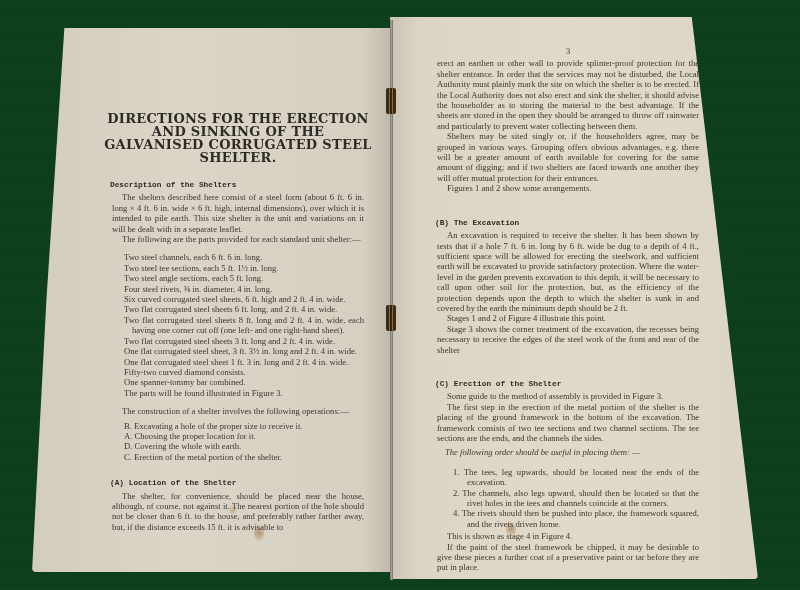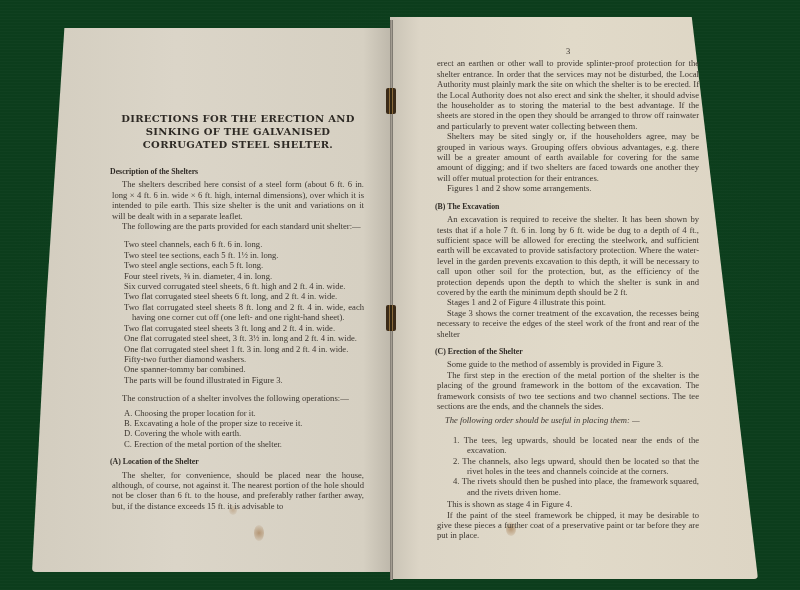--- a/index.html
+++ b/index.html
@@ -42,27 +42,27 @@
       position: absolute; border-radius: 50%;
       background: radial-gradient(circle, rgba(150,100,50,0.55), rgba(150,100,50,0));
     }
     .text {
       position: absolute; font-size: 8.6px; line-height: 10.4px; color: #3c3630;
       text-align: justify;
     }
     .left-text { left: 112px; top: 112px; width: 252px; }
     .right-text { left: 437px; top: 46px; width: 262px; }
     .title {
-      font-family: "DejaVu Serif", serif; font-weight: bold; font-size: 10px;
+      font-family: "DejaVu Serif", serif; font-weight: bold; font-size: 13px;
       line-height: 13px; text-align: center; letter-spacing: 0.3px;
       margin: 0 0 16px -8px; width: 268px; color: #2e2a25;
     }
     .heading {
-      font-family: Liberation Serif, serif; font-weight: bold; font-size: 7.8px;
-      margin: 0 0 2px -2px; color: #2f2b26;
+      font-family: Liberation Mono, monospace; font-weight: bold; font-size: 7.8px;
+      margin: 16px 0 2px -2px; color: #2f2b26;
     }
     .para { text-indent: 10px; margin: 0; }
     .para.flush { text-indent: 0; font-family: Liberation Serif, serif; }
     .gap { height: 8px; }
     .parts { margin: 8px 0 0 12px; }
     .parts div { margin: 0; padding-left: 8px; text-indent: -8px; font-family: Liberation Serif, serif; }
     .ops { margin: 4px 0 8px 12px; }
     .ops div { padding-left: 12px; text-indent: -12px; }
     .page-num { text-align: center; margin-bottom: 2px; font-size: 8.5px; }
     .italic { font-style: italic; margin: 4px 0 2px 8px; }
@@ -93,30 +93,30 @@
     <div>Two steel channels, each 6 ft. 6 in. long.</div>
     <div>Two steel tee sections, each 5 ft. 1½ in. long.</div>
     <div>Two steel angle sections, each 5 ft. long.</div>
     <div>Four steel rivets, ⅜ in. diameter, 4 in. long.</div>
     <div>Six curved corrugated steel sheets, 6 ft. high and 2 ft. 4 in. wide.</div>
     <div>Two flat corrugated steel sheets 6 ft. long, and 2 ft. 4 in. wide.</div>
     <div>Two flat corrugated steel sheets 8 ft. long and 2 ft. 4 in. wide, each having one corner cut off (one left- and one right-hand sheet).</div>
     <div>Two flat corrugated steel sheets 3 ft. long and 2 ft. 4 in. wide.</div>
     <div>One flat corrugated steel sheet, 3 ft. 3½ in. long and 2 ft. 4 in. wide.</div>
     <div>One flat corrugated steel sheet 1 ft. 3 in. long and 2 ft. 4 in. wide.</div>
-    <div>Fifty-two further diamond washers.</div>
+    <div>Fifty-two curved diamond consists.</div>
     <div>One spanner-tommy bar combined.</div>
     <div>The parts will be found illustrated in Figure 3.</div>
   </div>
 
   <div class="gap"></div>
   <p class="para">The construction of a shelter involves the following operations:—</p>
   <div class="ops">
+    <div>B. Excavating a hole of the proper size to receive it.</div>
     <div>A. Choosing the proper location for it.</div>
-    <div>B. Excavating a hole of the proper size to receive it.</div>
     <div>D. Covering the whole with earth.</div>
     <div>C. Erection of the metal portion of the shelter.</div>
   </div>
 
   <div class="heading">(A) Location of the Shelter</div>
   <p class="para">The shelter, for convenience, should be placed near the house, although, of course, not against it. The nearest portion of the hole should not be closer than 6 ft. to the house, and preferably rather farther away, but, if the distance exceeds 15 ft. it is advisable to</p>
 </div>
 
 <div class="text right-text">
   <div class="page-num">3</div>

